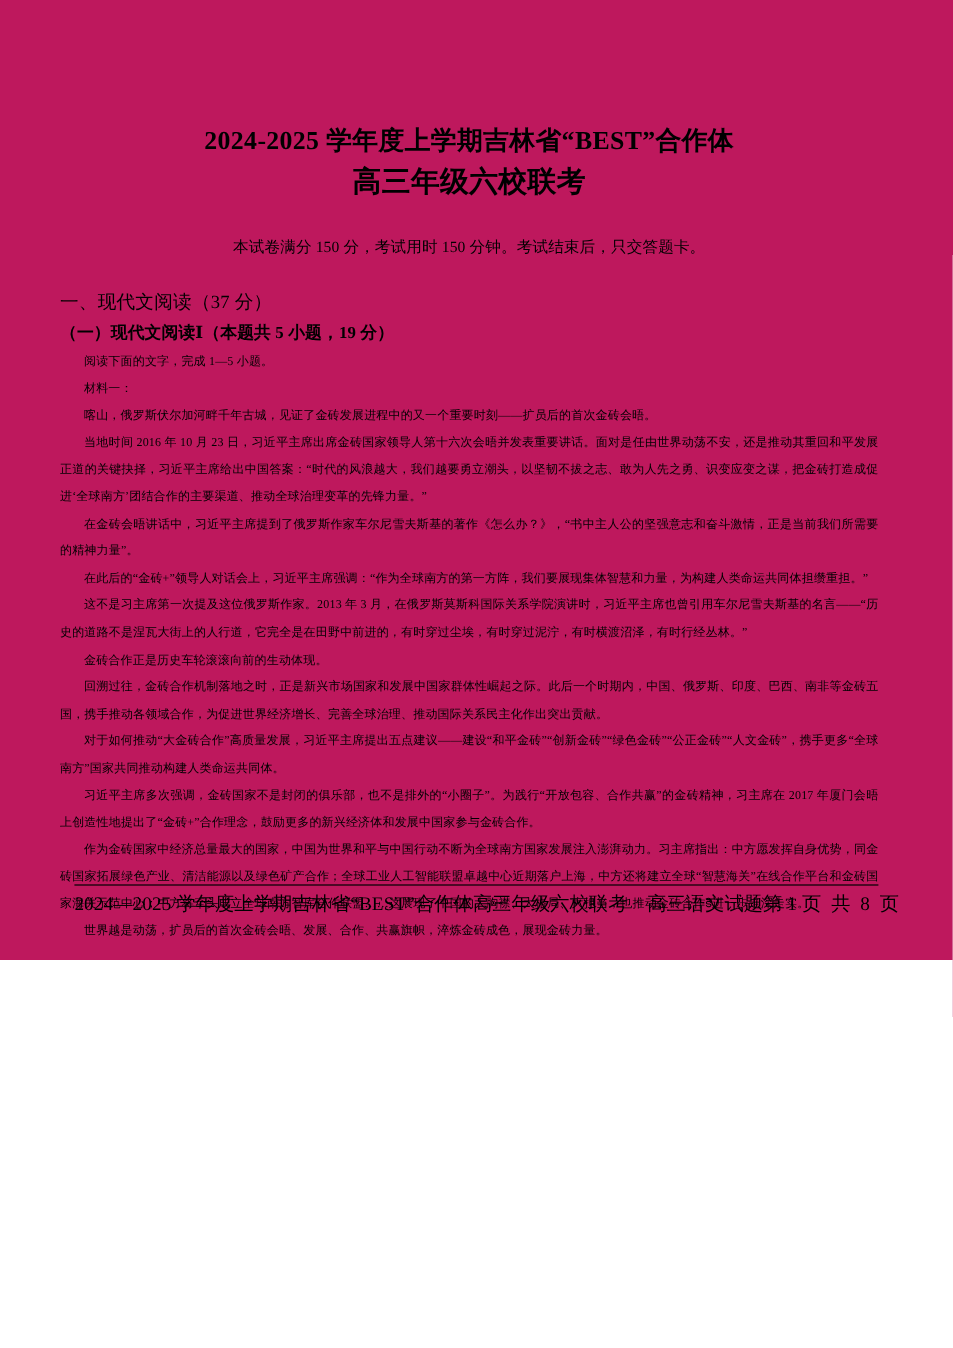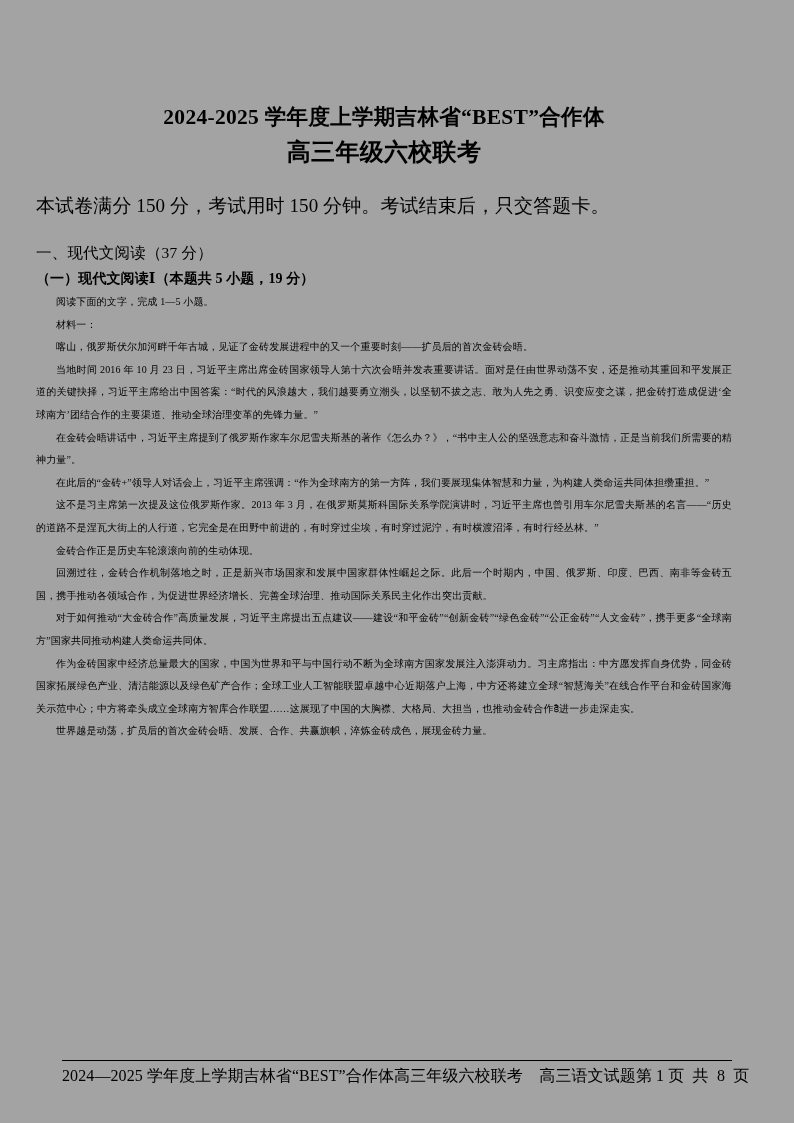--- a/index.html
+++ b/index.html
@@ -6,25 +6,25 @@
     margin: 0;
     padding: 0;
     background: #ffffff;
   }
   body {
     font-family: "Liberation Serif", "DejaVu Serif", serif;
     color: #000000;
   }
   .page {
     width: 794px;
-    height: 1123px;
+    height: 800px;
     box-sizing: border-box;
-    padding: 92px 62px 0 36px;
+    padding: 92px 62px 0 50px;
     position: relative;
-    background: #a3a3a3;
+    background: #be185d;
     overflow: hidden;
   }
   .title-block {
     text-align: center;
     margin-top: 8px;
   }
   .title-line {
     font-family: "Liberation Serif", "DejaVu Serif", serif;
     font-weight: bold;
     font-size: 21.5px;
@@ -34,22 +34,22 @@
   .title-line.sub {
     font-size: 24px;
     line-height: 36px;
   }
   .title-line.paper {
     font-size: 22px;
     line-height: 40px;
     margin-top: 4px;
   }
   .exam-info {
-    text-align: left;
-    font-size: 19px;
+    text-align: center;
+    font-size: 13px;
     line-height: 20px;
     margin-top: 26px;
     letter-spacing: 0.1px;
   }
   .section-heading {
     font-weight: normal;
     font-size: 15.5px;
     line-height: 26px;
     margin-top: 24px;
     letter-spacing: 0.2px;
@@ -103,20 +103,21 @@
   <div class="para">材料一：</div>
 
   <div class="para">喀山，俄罗斯伏尔加河畔千年古城，见证了金砖发展进程中的又一个重要时刻——扩员后的首次金砖会晤。</div>
   <div class="para">当地时间 2016 年 10 月 23 日，习近平主席出席金砖国家领导人第十六次会晤并发表重要讲话。面对是任由世界动荡不安，还是推动其重回和平发展正道的关键抉择，习近平主席给出中国答案：“时代的风浪越大，我们越要勇立潮头，以坚韧不拔之志、敢为人先之勇、识变应变之谋，把金砖打造成促进‘全球南方’团结合作的主要渠道、推动全球治理变革的先锋力量。”</div>
   <div class="para">在金砖会晤讲话中，习近平主席提到了俄罗斯作家车尔尼雪夫斯基的著作《怎么办？》，“书中主人公的坚强意志和奋斗激情，正是当前我们所需要的精神力量”。</div>
   <div class="para">在此后的“金砖+”领导人对话会上，习近平主席强调：“作为全球南方的第一方阵，我们要展现集体智慧和力量，为构建人类命运共同体担缵重担。”</div>
   <div class="para">这不是习主席第一次提及这位俄罗斯作家。2013 年 3 月，在俄罗斯莫斯科国际关系学院演讲时，习近平主席也曾引用车尔尼雪夫斯基的名言——“历史的道路不是涅瓦大街上的人行道，它完全是在田野中前进的，有时穿过尘埃，有时穿过泥泞，有时横渡沼泽，有时行经丛林。”</div>
   <div class="para">金砖合作正是历史车轮滚滚向前的生动体现。</div>
   <div class="para">回溯过往，金砖合作机制落地之时，正是新兴市场国家和发展中国家群体性崛起之际。此后一个时期内，中国、俄罗斯、印度、巴西、南非等金砖五国，携手推动各领域合作，为促进世界经济增长、完善全球治理、推动国际关系民主化作出突出贡献。</div>
   <div class="para">对于如何推动“大金砖合作”高质量发展，习近平主席提出五点建议——建设“和平金砖”“创新金砖”“绿色金砖”“公正金砖”“人文金砖”，携手更多“全球南方”国家共同推动构建人类命运共同体。</div>
+  <div class="para">习近平主席多次强调，金砖国家不是封闭的俱乐部，也不是排外的“小圈子”。为践行“开放包容、合作共赢”的金砖精神，习主席在 2017 年厦门会晤上创造性地提出了“金砖+”合作理念，鼓励更多的新兴经济体和发展中国家参与金砖合作。</div>
   <div class="para">作为金砖国家中经济总量最大的国家，中国为世界和平与中国行动不断为全球南方国家发展注入澎湃动力。习主席指出：中方愿发挥自身优势，同金砖国家拓展绿色产业、清洁能源以及绿色矿产合作；全球工业人工智能联盟卓越中心近期落户上海，中方还将建立全球“智慧海关”在线合作平台和金砖国家海关示范中心；中方将牵头成立全球南方智库合作联盟……这展现了中国的大胸襟、大格局、大担当，也推动金砖合作కెి进一步走深走实。</div>
   <div class="para">世界越是动荡，扩员后的首次金砖会晤、发展、合作、共赢旗帜，淬炼金砖成色，展现金砖力量。</div>
 
   <div class="footer">
     <span class="footer-left">2024—2025 学年度上学期吉林省“BEST”合作体高三年级六校联考    高三语文试题</span>
     <span class="footer-right">第 1 页  共  8  页</span>
   </div>
 
 </div>
 

